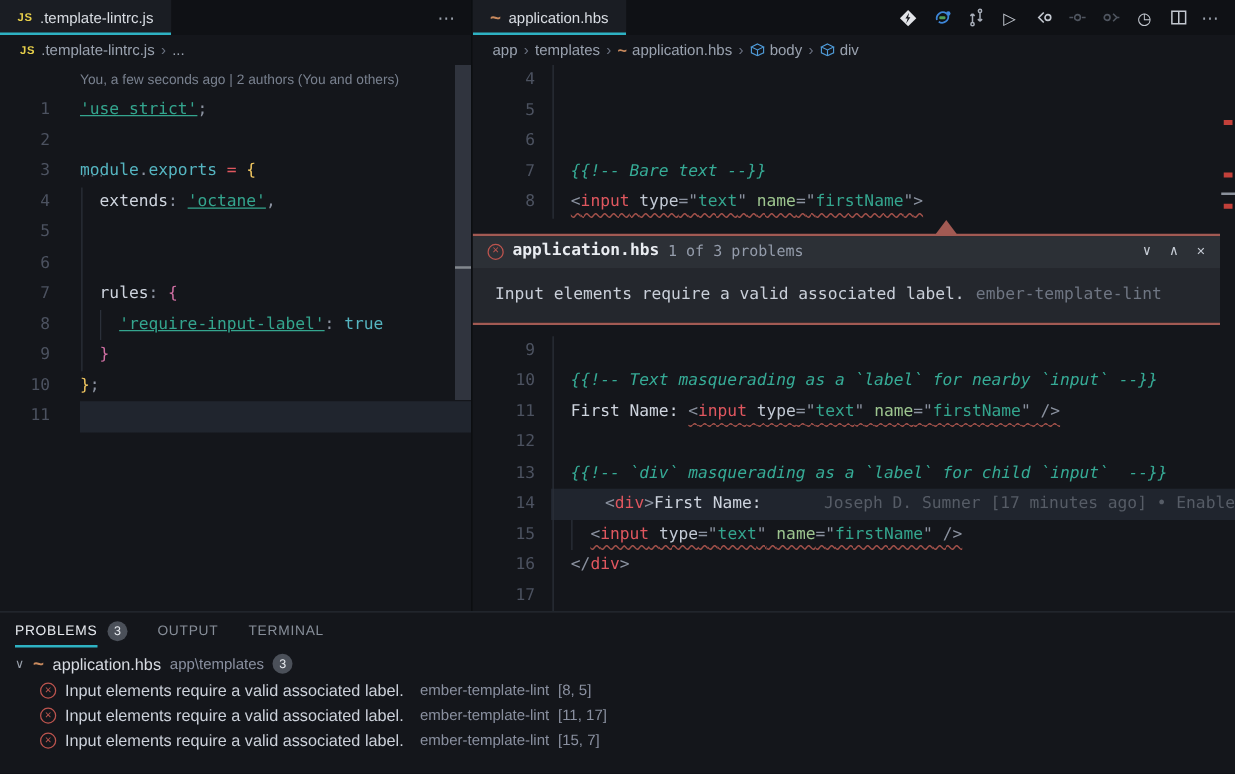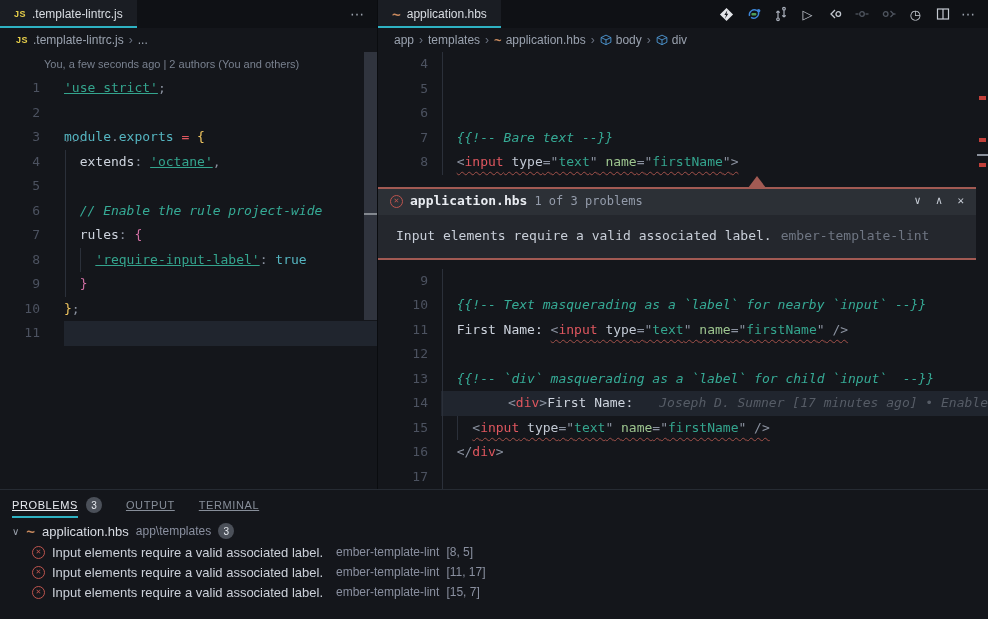--- a/index.html
+++ b/index.html
@@ -28,21 +28,21 @@
 
   .breadcrumbs{ height:24px; display:flex; align-items:center; padding-left:16px; gap:5px;
                 font-size:12px; color:#9aa2af; background:#14161b; white-space:nowrap; }
   .crumb{ display:flex; align-items:center; gap:4px; cursor:pointer; }
   .crumb-sep{ color:#6a7180; font-size:12px; }
   .cube{ display:block; }
 
   
   .editor{ position:relative; height:437px; overflow:hidden;
            font-family:"DejaVu Sans Mono",monospace; font-size:13px; line-height:24.5px; }
-  .codelens{ height:24px; line-height:24px; padding-left:44px;
+  .codelens{ height:24px; line-height:24px; padding-left:64px;
              font-family:"Liberation Sans",sans-serif; font-size:11px; color:#79818f; }
   .cl{ display:flex; height:24.5px; white-space:pre; }
   .ln{ flex:none; text-align:right; color:#4c5260; user-select:none; }
   .group-left  .ln{ width:40px; }
   .group-right .ln{ width:50px; }
   .group-left  .code{ padding-left:24px; }
   .group-right .code{ padding-left:13px; }
   .group-left  .cl.cur{ background:linear-gradient(90deg, transparent 64px, #20252e 64px); }
   .group-right .cl.cur{ background:linear-gradient(90deg, transparent 63px, #20252e 63px);justify-content:space-between; }
 
@@ -51,21 +51,21 @@
   .cmt{ color:#36ab96; font-style:italic; }
   .kw{ color:#55b5c1; }
   .red{ color:#e0575f; }
   .yellow{ color:#f0c660; }
   .pink{ color:#d06fa3; }
   .pun{ color:#8b92a0; }
   .attr{ color:#c2c9d4; }
   .attrg{ color:#9dc58f; }
   .sq{ text-decoration-line:underline; text-decoration-style:wavy; text-decoration-color:#a3514a;
        text-decoration-thickness:1px; text-underline-offset:5px; }
-  .blame{ margin-left:26px; color:#565c66;font-style:italic; }
+  .blame{ margin-left:50px; color:#565c66; }
   .guide{ position:absolute; width:1px; background:#2b303a; }
   .fold-hint{ position:absolute; left:64px; top:86px; font-size:10px; letter-spacing:1px; color:#5d6470; line-height:8px; }
 
   .sb{ position:absolute; left:364px; top:0; width:13px; height:268px; background:rgba(121,132,153,.28); }
   .sb-mark{ position:absolute; left:364px; top:161px; width:13px; height:2px; background:#83888f; }
   .ov-mark{ position:absolute; right:2px; width:7px; height:4px; background:#c2403a; }
   .ov-cursor{ position:absolute; right:0; width:11px; height:2px; background:#8b919c; }
 
   
   .peek-arrow{ position:relative; height:12px; }
@@ -86,21 +86,21 @@
   .err-icon{ flex:none; width:13px; height:13px; border:1px solid #bd544e; border-radius:50%;
              display:flex; align-items:center; justify-content:center;
              font-size:7px; color:#bd544e; font-family:"Liberation Sans",sans-serif; }
 
   
   .panel{ position:absolute; top:489px; left:0; width:988px; height:130px;
           background:#14161b; border-top:1px solid #262b33; }
   .panel-tabs{ display:flex; align-items:center; height:30px; padding-left:12px; gap:24px; }
   .ptab{ display:flex; align-items:center; gap:8px; cursor:pointer; height:30px; }
   .ptab .lbl{ font-size:11px; letter-spacing:.6px; color:#878e99; padding:7px 0 5px;
-              border-bottom:2px solid transparent;text-decoration:underline; }
+              border-bottom:2px solid transparent; }
   .ptab.active .lbl{ color:#e8ebf0; border-bottom-color:#2eb2c3; }
   .badge{ min-width:16px; height:16px; border-radius:9px; background:#4b5059; color:#e6e9ee;
           font-size:10px; display:flex; align-items:center; justify-content:center; padding:0 4px; }
   .file-row{ display:flex; align-items:center; height:22px; padding-left:12px; gap:7px; font-size:13px; cursor:pointer; }
   .chev{ color:#9aa1ac; font-size:10px; }
   .file-name{ color:#d7dbe2; }
   .file-path{ color:#8a90a0; font-size:12px; }
   .prob-row{ display:flex; align-items:center; height:20px; padding-left:32px; gap:7px; font-size:13px; cursor:pointer; }
   .prob-msg{ color:#ccd1da; }
   .prob-src{ color:#8a90a0; font-size:12px; margin-left:6px; }
@@ -128,21 +128,21 @@
       <span class="crumb">...</span>
     </div>
     <div class="editor">
       <div class="codelens">You, a few seconds ago | 2 authors (You and others)</div>
       <div id="left-lines">
           <div class="cl"><span class="ln">1</span><span class="code"><span class="str">'use strict'</span><span class="pun">;</span></span></div>
           <div class="cl"><span class="ln">2</span><span class="code"></span></div>
           <div class="cl"><span class="ln">3</span><span class="code"><span class="kw">module</span><span class="pun">.</span><span class="kw">exports</span><span class="pln"> </span><span class="red">=</span><span class="pln"> </span><span class="yellow">{</span></span></div>
           <div class="cl"><span class="ln">4</span><span class="code"><span class="txt">  extends</span><span class="pun">:</span><span class="pln"> </span><span class="str">'octane'</span><span class="pun">,</span></span></div>
           <div class="cl"><span class="ln">5</span><span class="code"></span></div>
-          <div class="cl"><span class="ln">6</span><span class="code"><span class="pln">  </span><span class="cmt">// Enable the rule project-wide</span></span></div>
+          <div class="cl"><span class="ln">6</span></div>
           <div class="cl"><span class="ln">7</span><span class="code"><span class="txt">  rules</span><span class="pun">:</span><span class="pln"> </span><span class="pink">{</span></span></div>
           <div class="cl"><span class="ln">8</span><span class="code"><span class="pln">    </span><span class="str">'require-input-label'</span><span class="pun">:</span><span class="pln"> </span><span class="kw">true</span></span></div>
           <div class="cl"><span class="ln">9</span><span class="code"><span class="pln">  </span><span class="pink">}</span></span></div>
           <div class="cl"><span class="ln">10</span><span class="code"><span class="yellow">}</span><span class="pun">;</span></span></div>
           <div class="cl cur"><span class="ln">11</span><span class="code"></span></div>
         </div>
       <div class="fold-hint">···</div>
       <div class="guide" style="left:64.5px; top:97.5px; height:147px;"></div>
       <div class="guide" style="left:80px; top:195.5px; height:24.5px;"></div>
       <div class="sb"></div>

